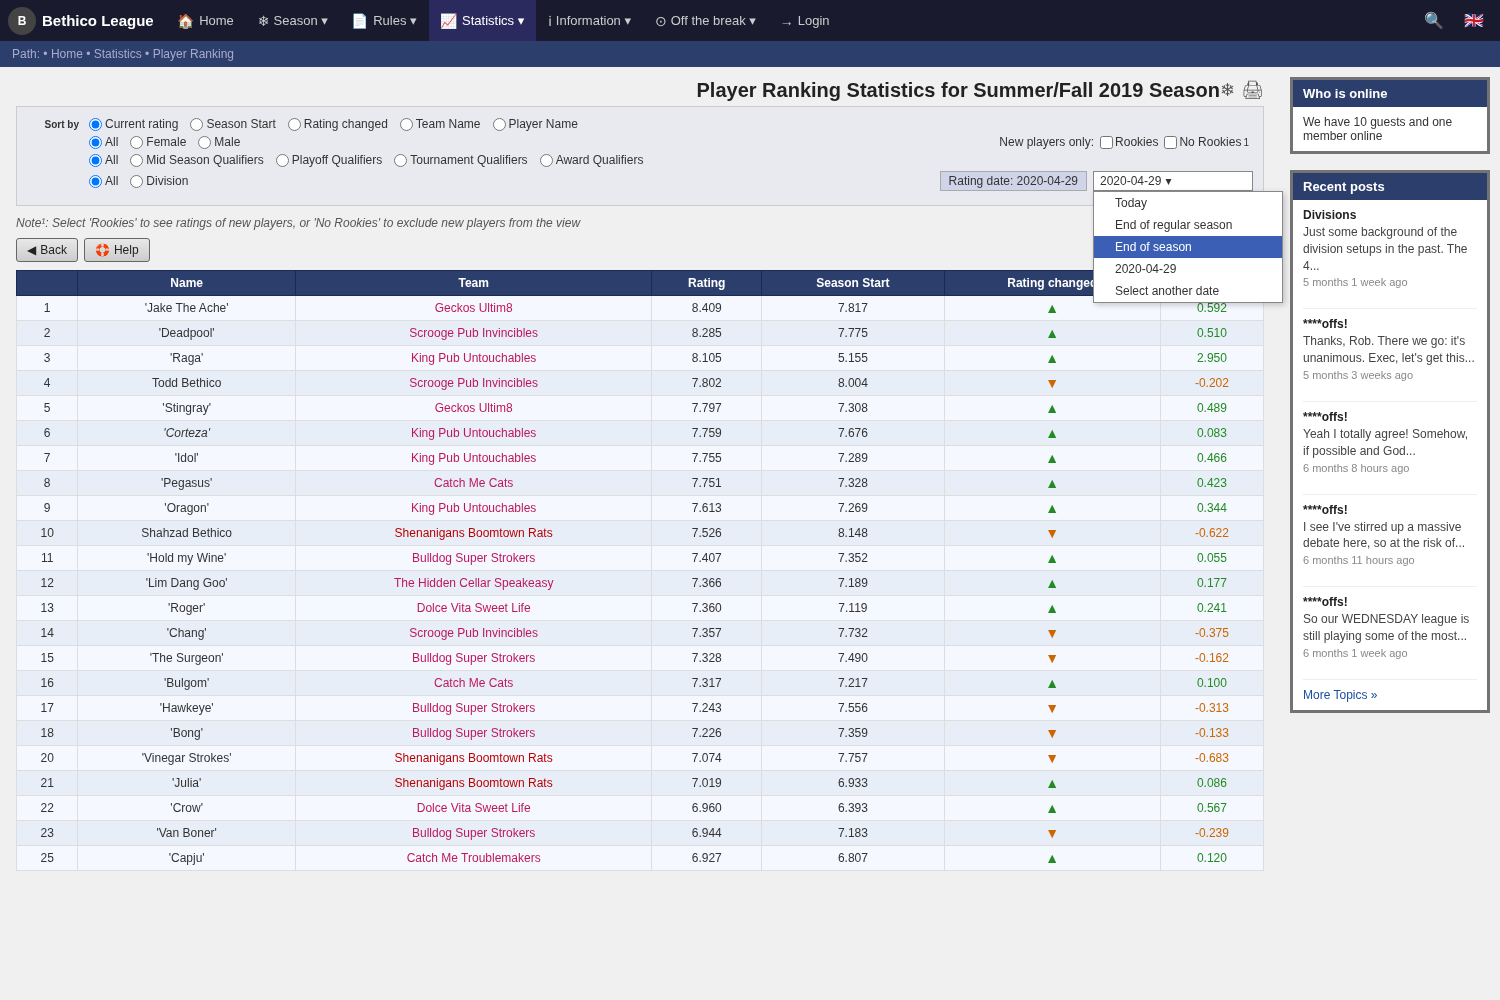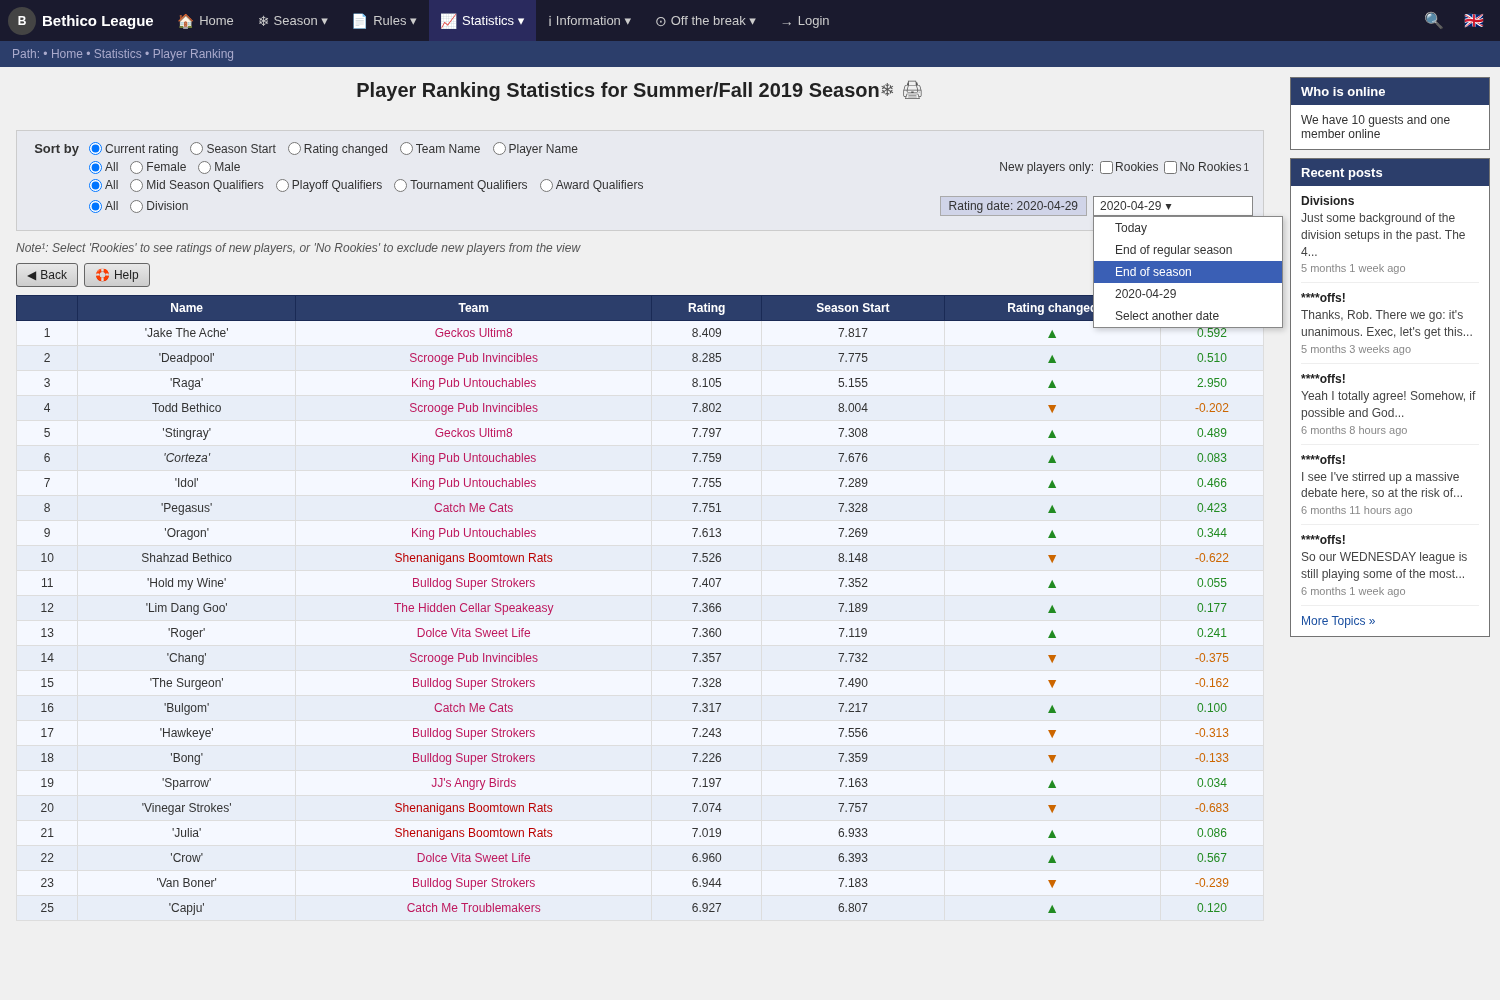--- a/index.html
+++ b/index.html
@@ -18,29 +18,29 @@
 
     
     .breadcrumb { background: #2c3e6b; color: #aac; padding: 6px 12px; font-size: 12px; }
 
     
     .main-layout { display: flex; gap: 0; }
     .content-area { flex: 1; padding: 12px 16px; min-width: 0; }
     .sidebar { width: 220px; min-width: 220px; padding: 10px 10px; background: #f0f0f0; }
 
     
-    .page-header { display: flex; align-items: flex-start; justify-content: center; margin-bottom: 28px; }
+    .page-header { display: flex; align-items: flex-start; justify-content: flex-end; margin-bottom: 4px; }
     .page-title { font-size: 20px; font-weight: bold; color: #222; }
     .header-icons { display: flex; gap: 6px; }
     .header-icon-btn { font-size: 18px; color: #555; cursor: pointer; }
 
     
     .controls-box { background: #e8eaf0; border: 1px solid #ccc; padding: 10px; margin-bottom: 10px; }
     .sort-row { display: flex; align-items: center; margin-bottom: 4px; gap: 6px; }
-    .sort-label { font-weight: bold; font-size: 13px; min-width: 52px; text-align: right; margin-right: 4px; }
+    .sort-label { font-weight: bold; font-size: 10px; min-width: 52px; text-align: right; margin-right: 4px; }
     .radio-group { display: flex; flex-wrap: wrap; gap: 4px 12px; flex: 1; }
     .radio-item { display: flex; align-items: center; gap: 3px; font-size: 12px; white-space: nowrap; }
     .radio-item input { cursor: pointer; }
 
     .new-players-row { display: flex; align-items: center; gap: 6px; font-size: 12px; justify-content: flex-end; padding-right: 4px; }
     .checkbox-item { display: flex; align-items: center; gap: 2px; }
 
     
     .date-dropdown-wrapper { position: relative; display: inline-block; }
     .date-select-box { background: #fff; border: 1px solid #888; padding: 2px 6px; font-size: 12px; cursor: pointer; display: flex; align-items: center; gap: 4px; min-width: 160px; }
@@ -63,24 +63,24 @@
     .ranking-table tr:nth-child(odd) td { background: #f5f8ff; }
     .ranking-table td.name-cell { color: #333; }
     .ranking-table td.team-cell { color: #be185d; }
     .ranking-table td.team-cell.highlighted { color: #b00; }
     .arrow-up { color: #228B22; font-size: 14px; }
     .arrow-down { color: #cc6600; font-size: 14px; }
     .positive { color: #228B22; }
     .negative { color: #cc6600; }
 
     
-    .sidebar-box { background: #fff; border: 1px solid #737373; margin-bottom: 8px; }
+    .sidebar-box { background: #fff; border: 3px solid #737373; margin-bottom: 16px; }
     .sidebar-box-header { background: #2c3e6b; color: #fff; padding: 6px 10px; font-size: 13px; font-weight: bold; }
     .sidebar-box-body { padding: 8px 10px; font-size: 12px; }
-    .recent-post { border-bottom: 1px solid #eee; padding-bottom: 8px; margin-bottom: 8px; }
+    .recent-post { border-bottom: 1px solid #eee; padding-bottom: 20px; margin-bottom: 8px; }
     .recent-post:last-child { border-bottom: none; margin-bottom: 0; }
     .recent-post-title { font-weight: bold; color: #222; margin-bottom: 2px; }
     .recent-post-excerpt { color: #444; margin-bottom: 2px; line-height: 1.4; }
     .recent-post-time { color: #888; font-size: 11px; }
     .more-topics { color: #1a4fa0; cursor: pointer; font-size: 12px; text-decoration: none; }
   </style>
 </head>
 <body>
 
 <nav>
@@ -382,29 +382,20 @@
     <td class="negative">-0.313</td>
   </tr>
           <tr>
     <td>18</td>
     <td class="name-cell" style="cursor:pointer;">'Bong'</td>
     <td class="team-cell" style="cursor:pointer;">Bulldog Super Strokers</td>
     <td>7.226</td>
     <td>7.359</td>
     <td><span class="arrow-down">▼</span></td>
     <td class="negative">-0.133</td>
-  </tr>
-          <tr>
-    <td>19</td>
-    <td class="name-cell" style="cursor:pointer;">'Sparrow'</td>
-    <td class="team-cell" style="cursor:pointer;">JJ's Angry Birds</td>
-    <td>7.197</td>
-    <td>7.163</td>
-    <td><span class="arrow-up">▲</span></td>
-    <td class="positive">0.034</td>
   </tr>
           <tr>
     <td>20</td>
     <td class="name-cell" style="cursor:pointer;">'Vinegar Strokes'</td>
     <td class="team-cell highlighted" style="cursor:pointer;">Shenanigans Boomtown Rats</td>
     <td>7.074</td>
     <td>7.757</td>
     <td><span class="arrow-down">▼</span></td>
     <td class="negative">-0.683</td>
   </tr>

